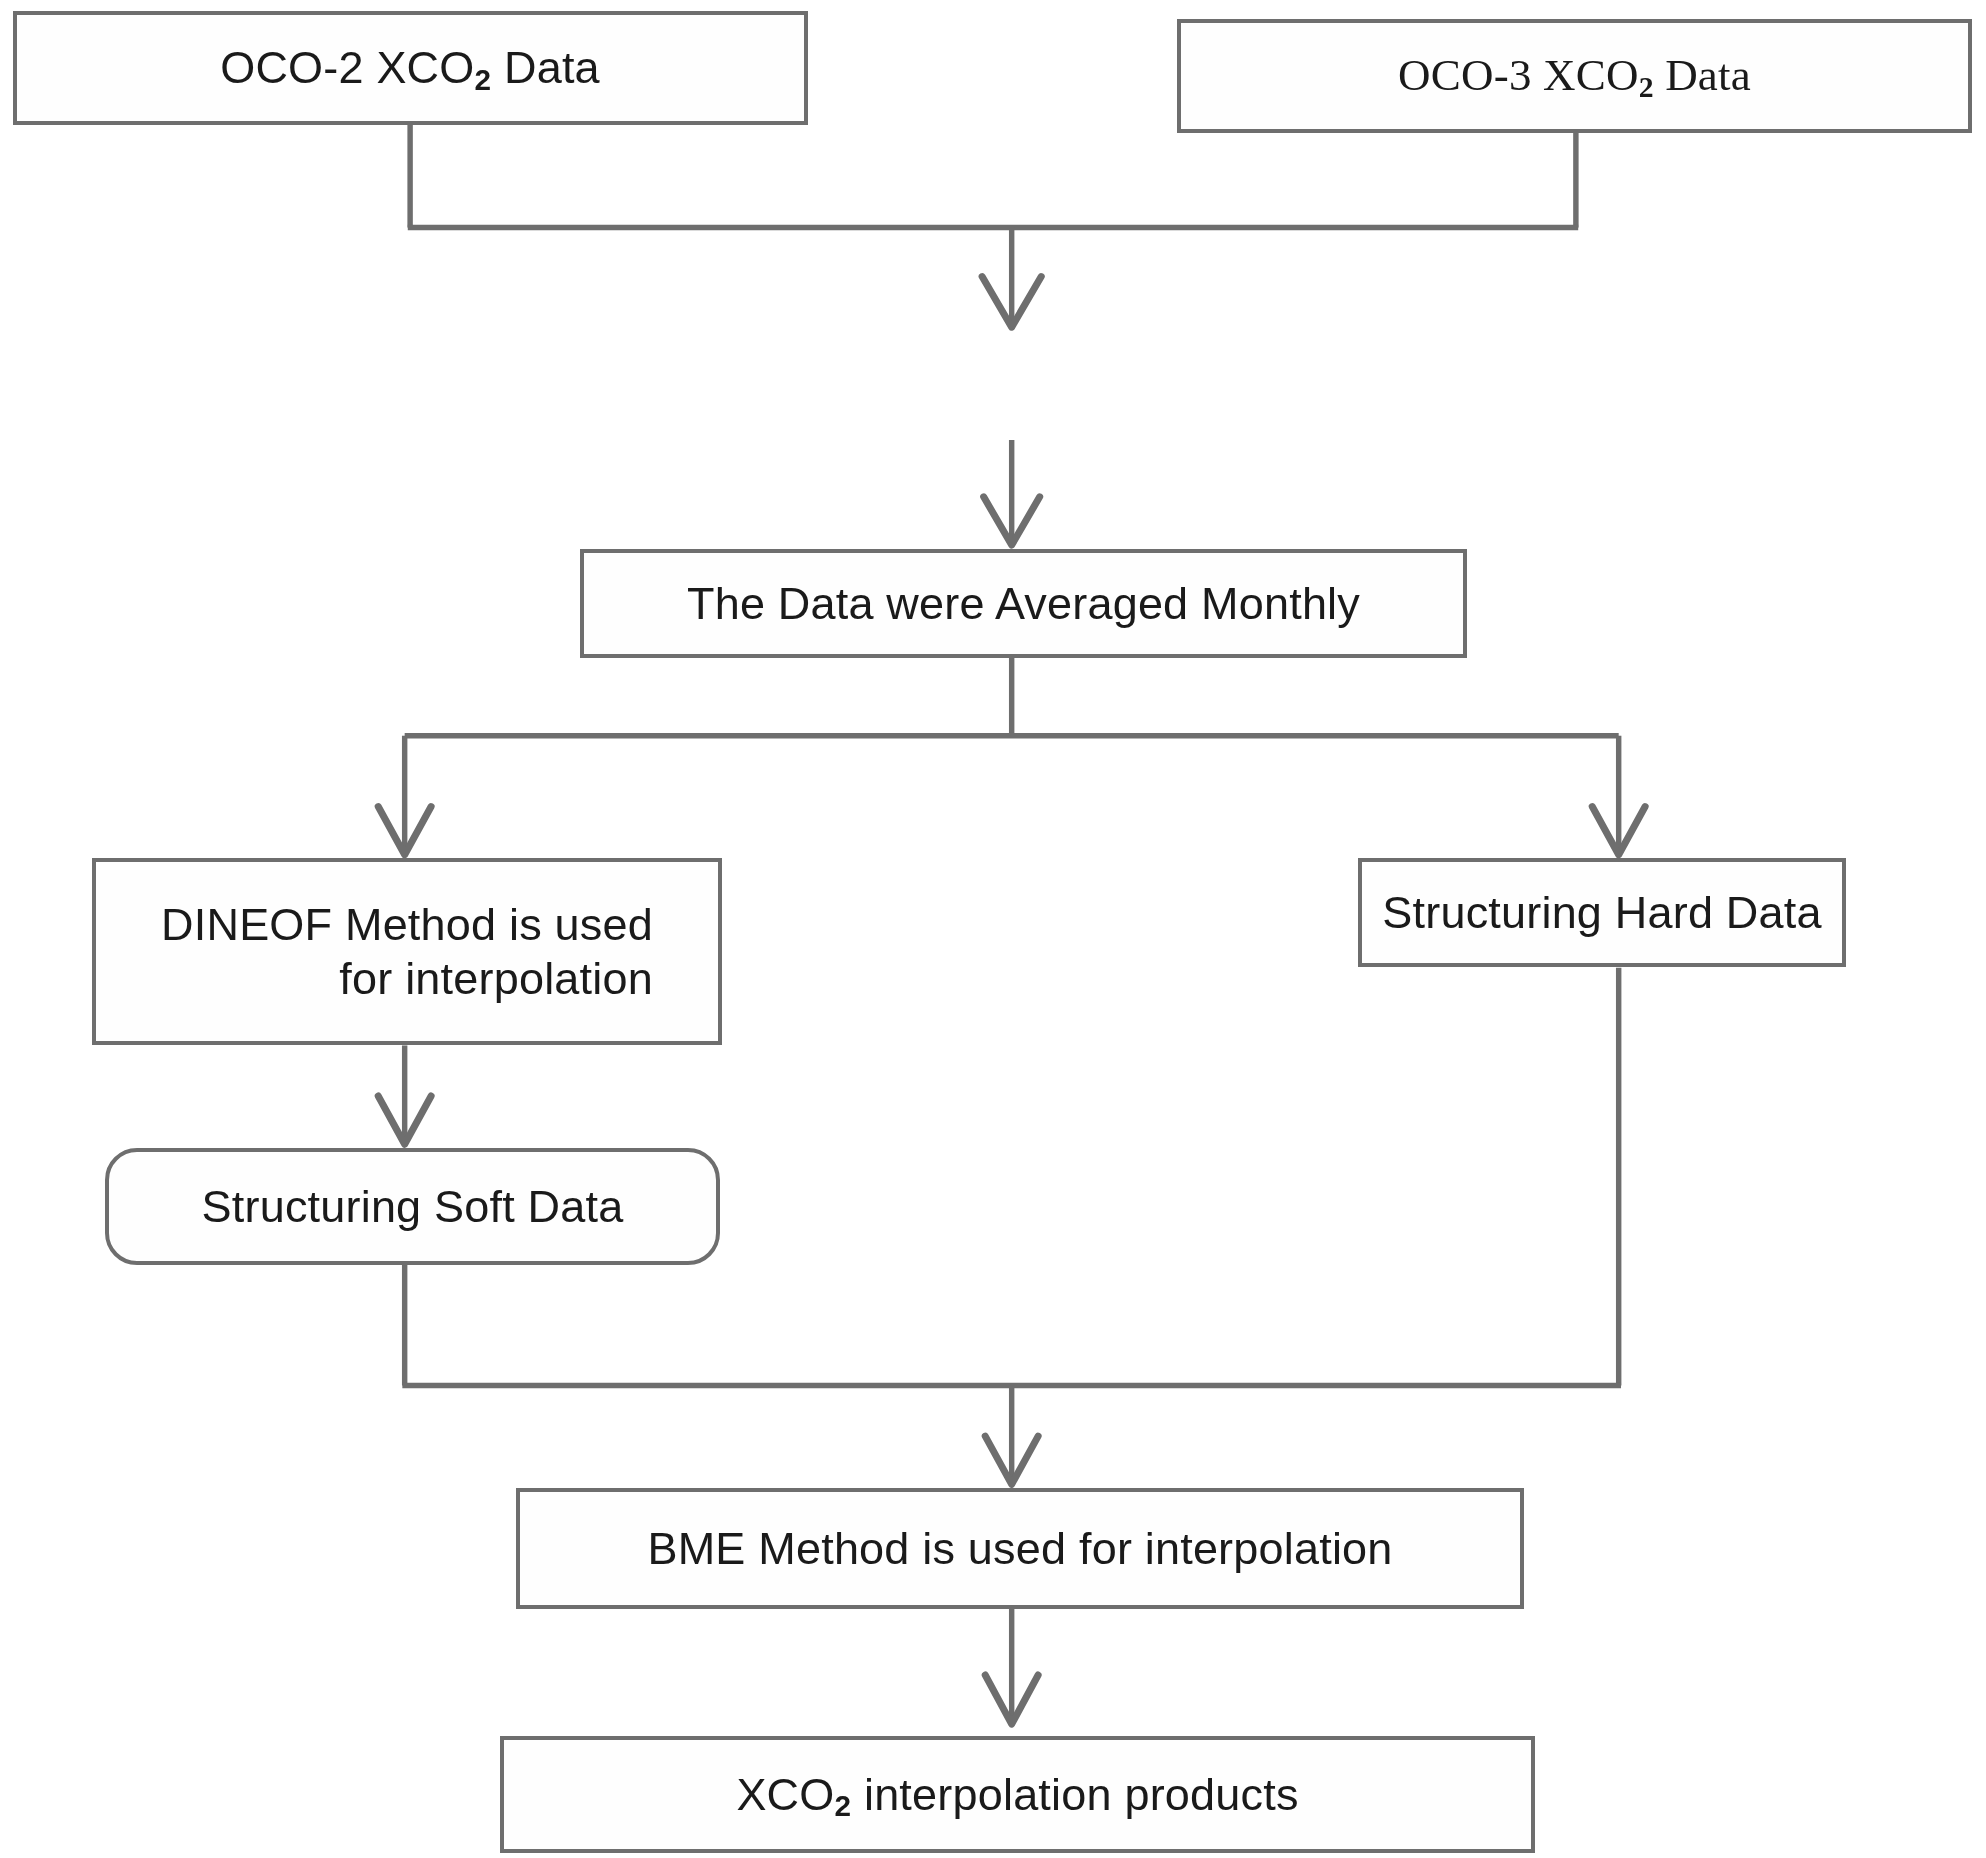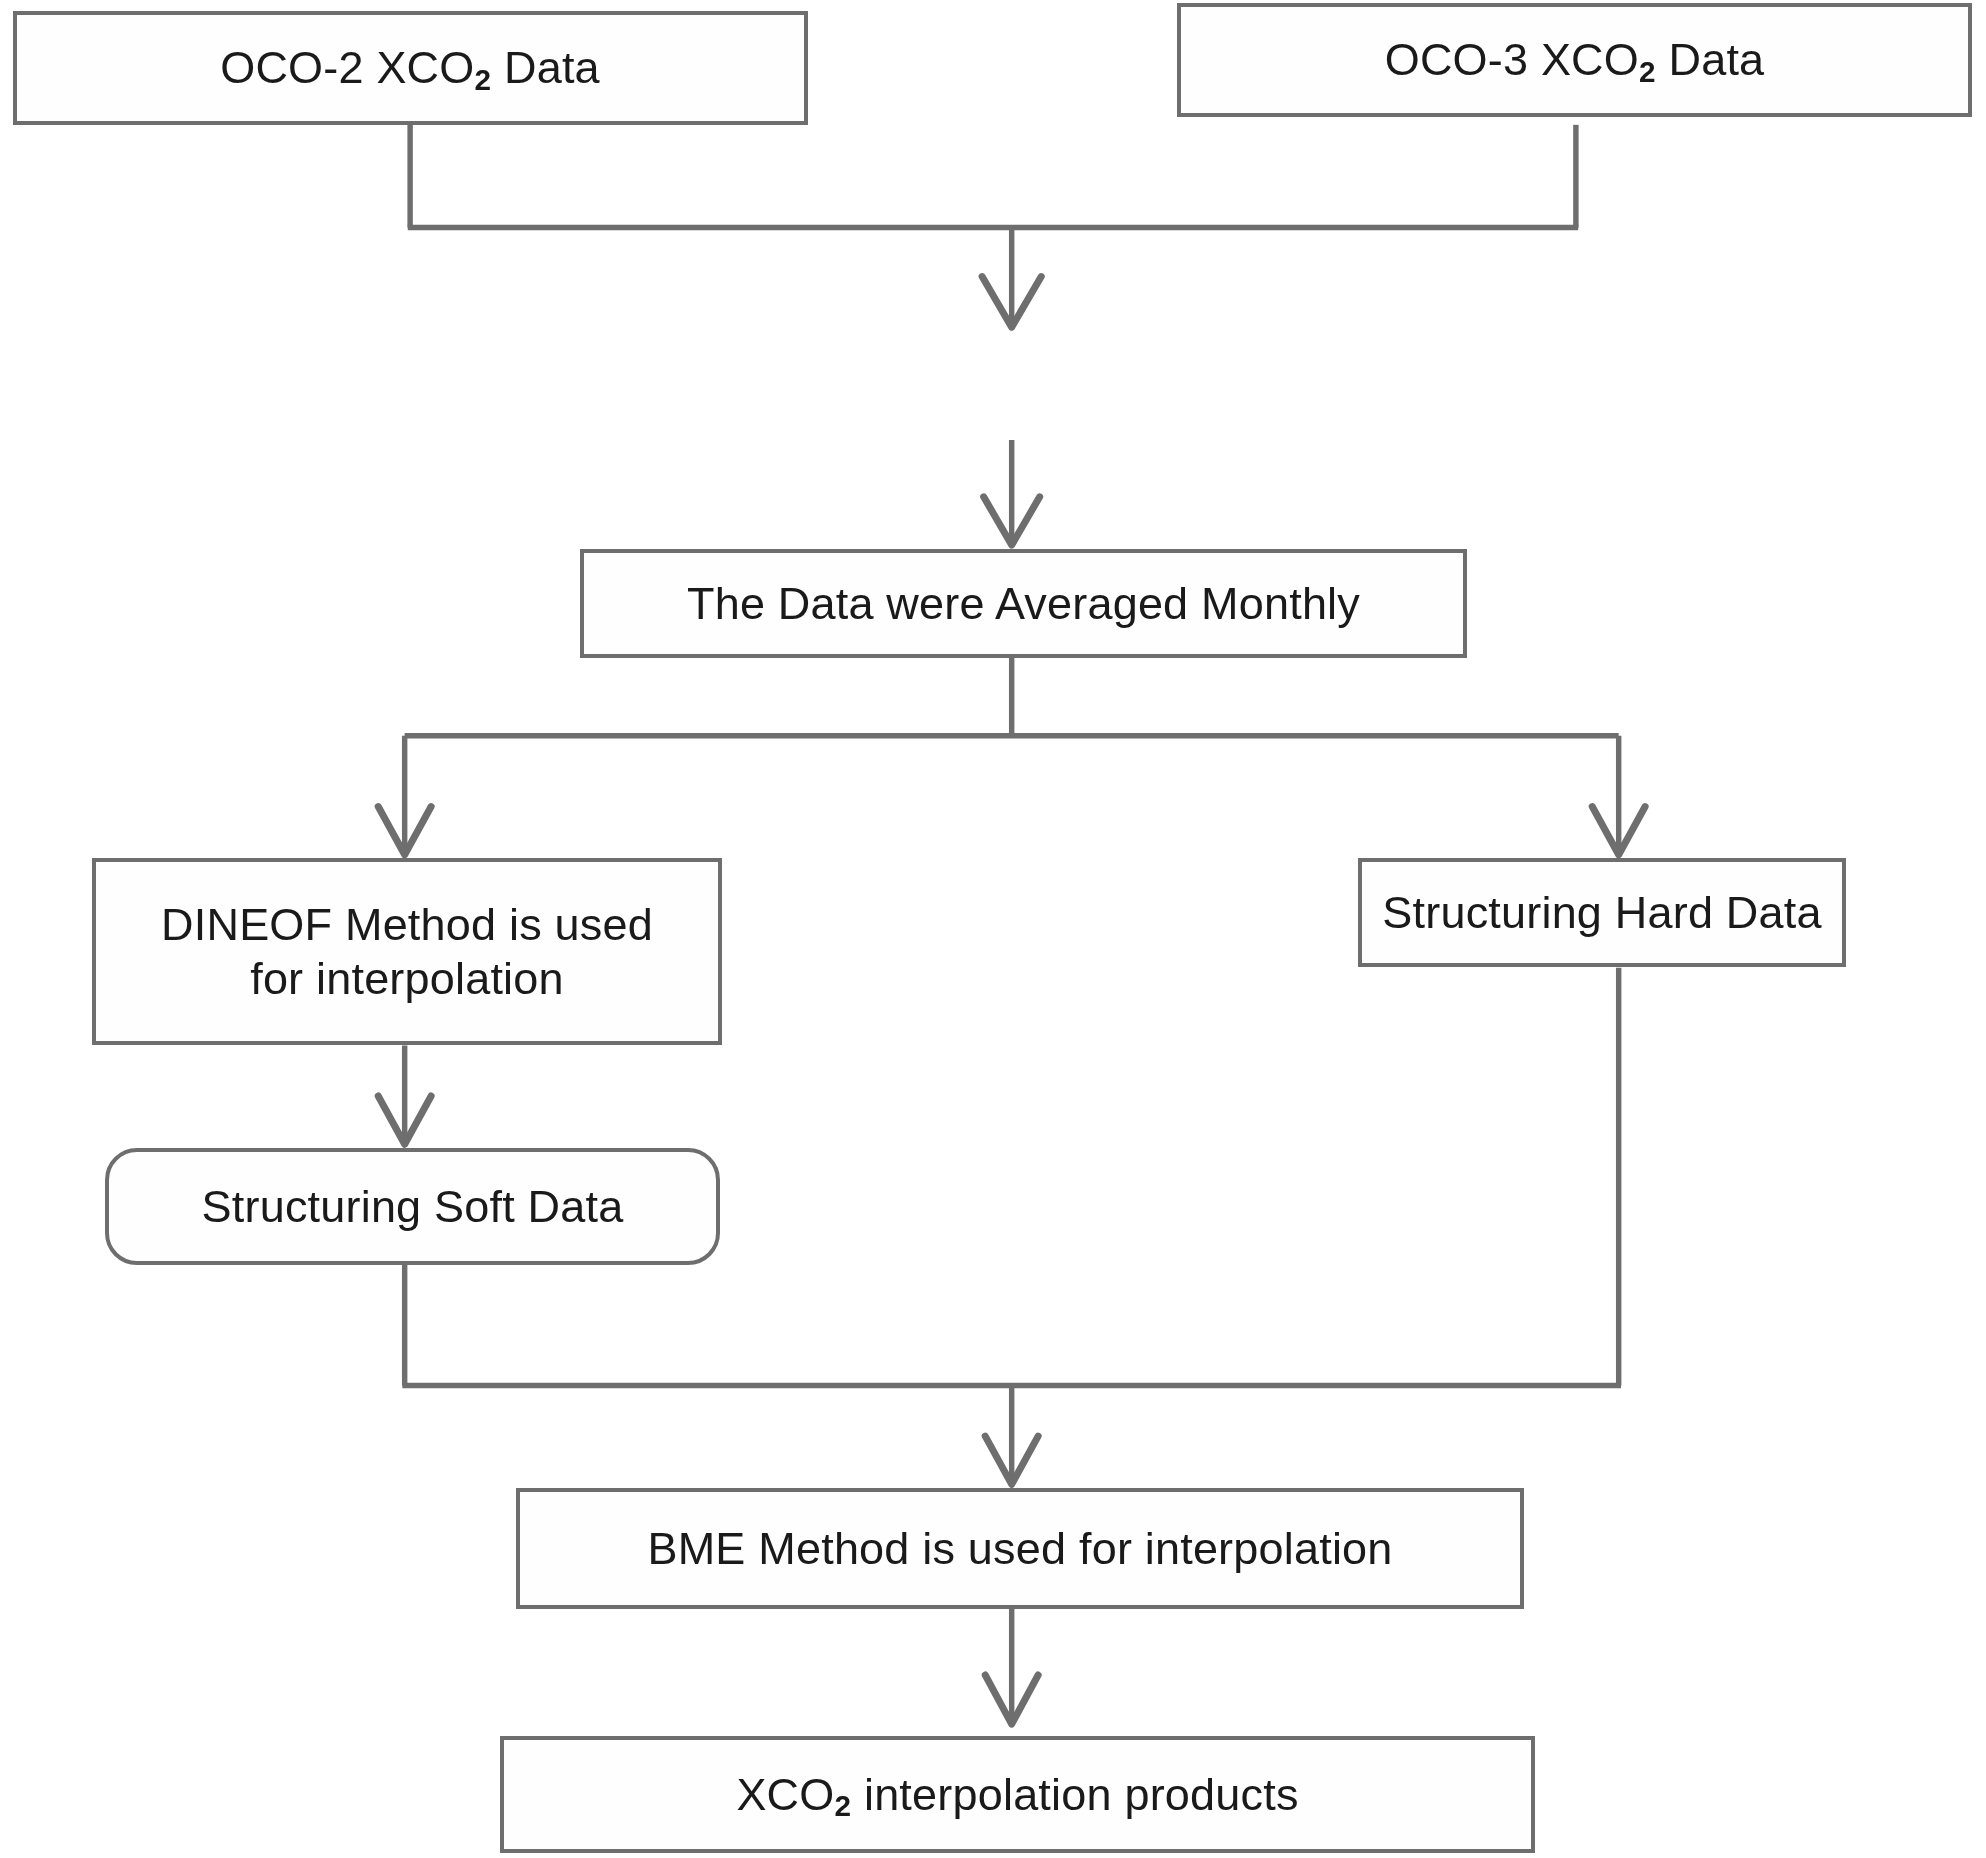--- a/index.html
+++ b/index.html
@@ -23,21 +23,21 @@
     height: 1859px;
   }
   .node {
     position: absolute;
     box-sizing: border-box;
     border: 4.7px solid #6e6e6e;
     background: #fefefe;
     display: flex;
     align-items: center;
     justify-content: center;
-    text-align: center;
+    text-align: right;
     color: #1a1a1a;
     font-size: 45px;
     line-height: 1.18;
     letter-spacing: 0.2px;
     font-weight: 400;
     padding: 0 14px;
   }
   .node .label {
     display: block;
     white-space: pre-line;
@@ -45,21 +45,21 @@
   .node sub {
     font-size: 0.66em;
     font-weight: 700;
     vertical-align: baseline;
     position: relative;
     top: 0.22em;
   }
 
   
   #node-oco2        { left: 12.5px;   top: 11px;    width: 795px; height: 114px; }
-  #node-oco3        { left: 1177px; top: 3px;    width: 795px; height: 114px; }
+  #node-oco3        { left: 1177px; top: 19px;    width: 795px; height: 114px; font-family: Liberation Serif, serif; }
   #node-unified     { left: 515px;  top: 331px;   width: 1012px; height: 109px; }
   #node-averaged    { left: 580px;  top: 549px;   width: 887px; height: 109px; }
   #node-dineof      { left: 92px;  top: 858px;  width: 630px;  height: 187px; }
   #node-hard        { left: 1358px; top: 858px;  width: 488px;  height: 109px; }
   #node-soft        { left: 105px;  top: 1148px;  width: 615px;  height: 117px; border-radius: 32px; }
   #node-bme         { left: 516px;  top: 1488px;  width: 1008px; height: 121px; }
   #node-products    { left: 500px;  top: 1728px;  width: 1035px; height: 117px; margin-top: 8px; }
 </style>
 </head>
 <body>

